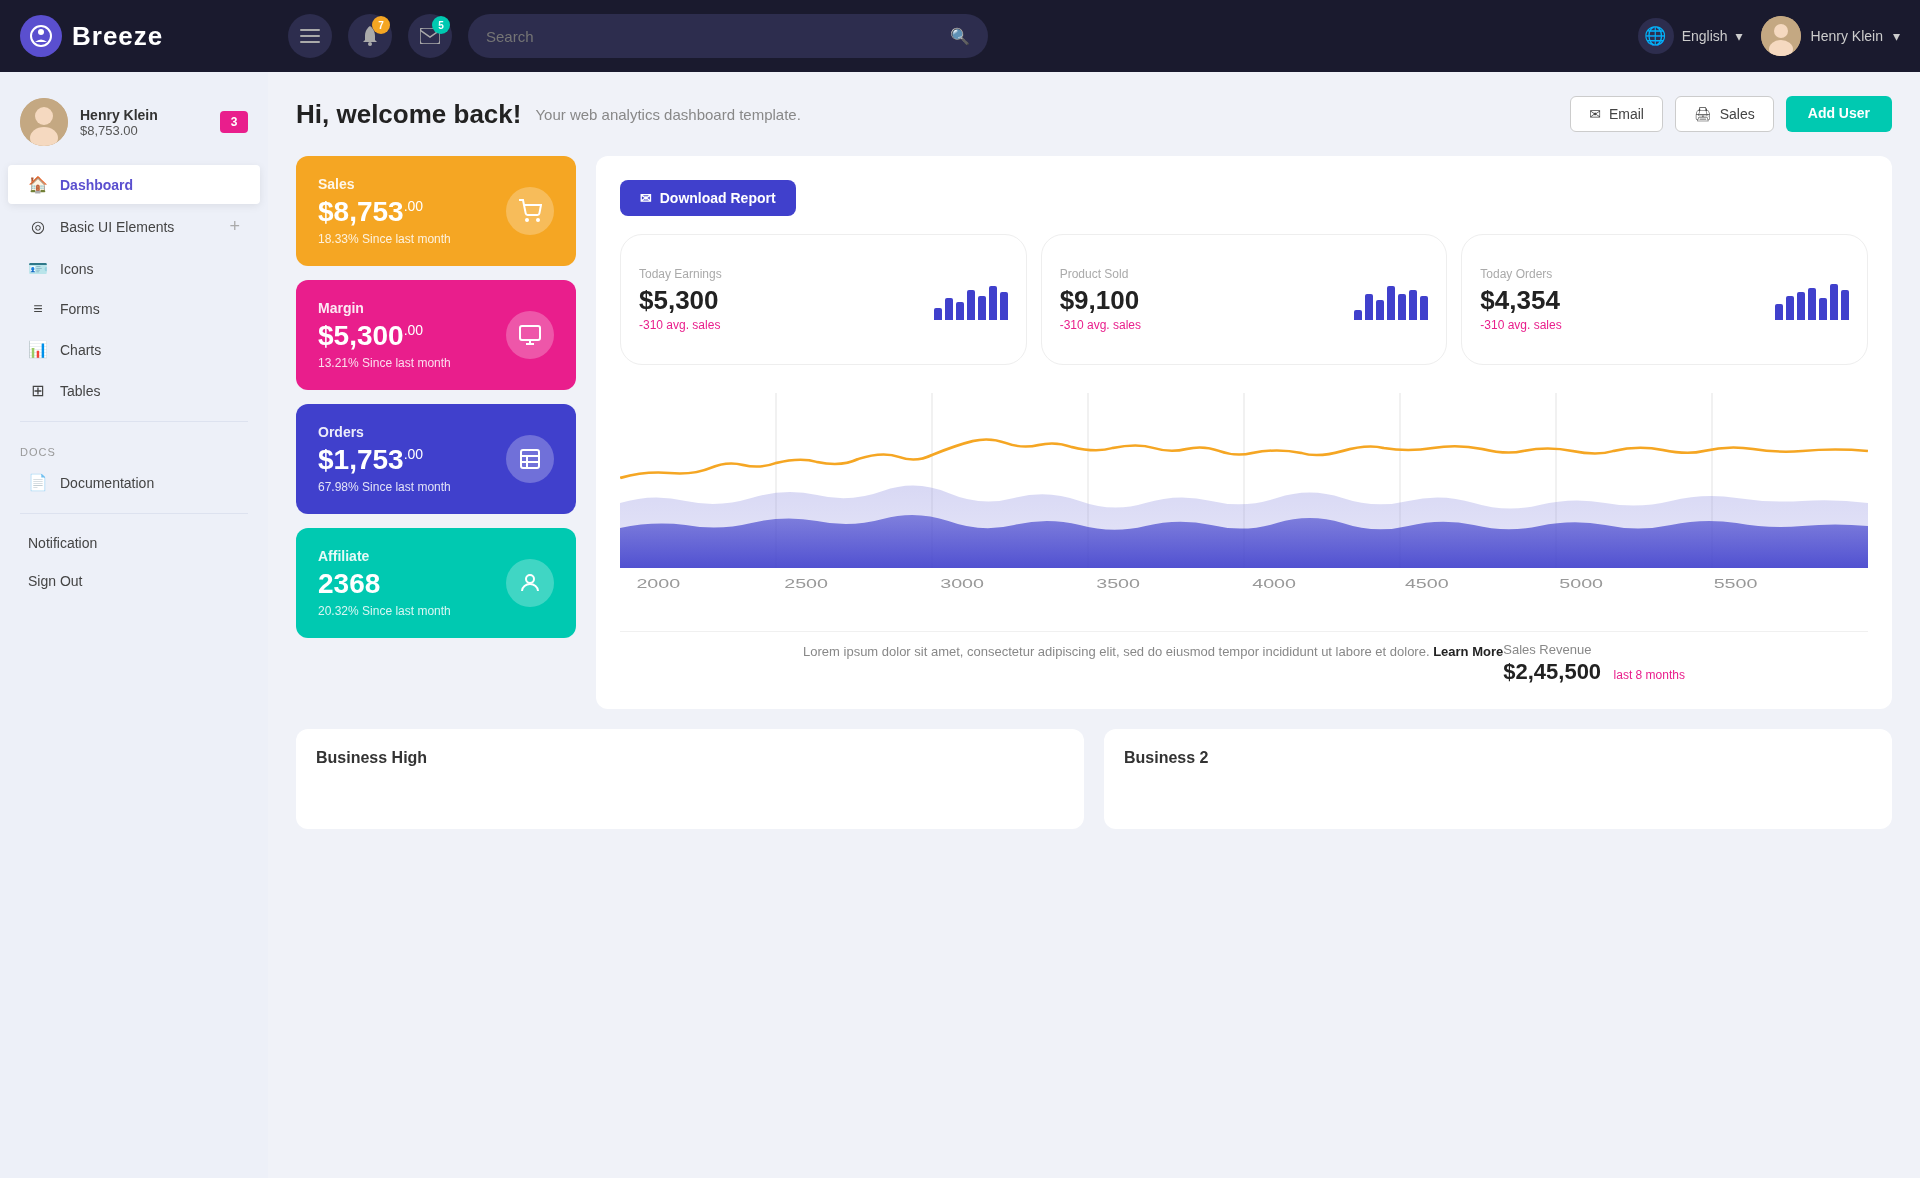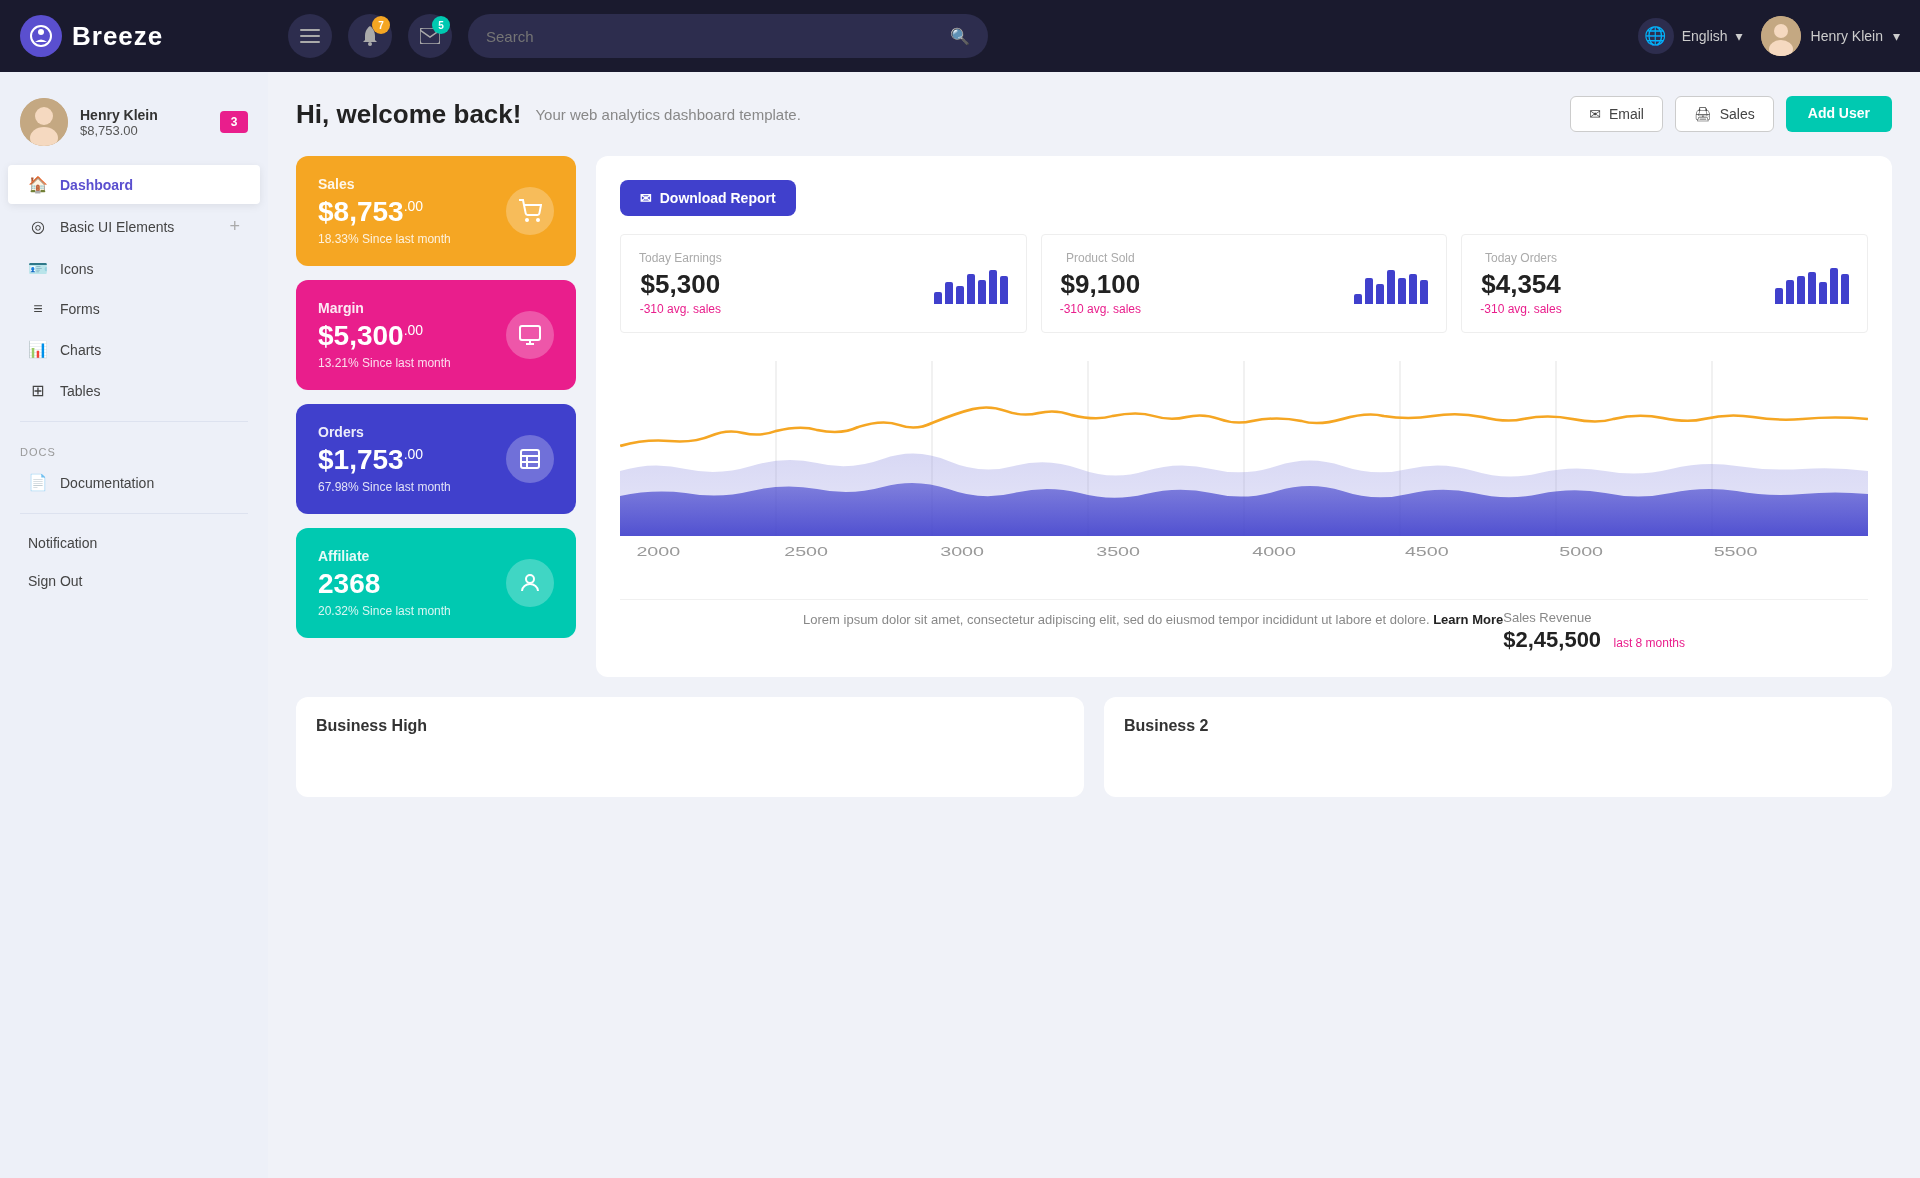--- a/index.html
+++ b/index.html
@@ -183,22 +183,22 @@
       display: flex; align-items: center; gap: 8px;
       background: #4040cc; color: white; padding: 10px 20px;
       border-radius: 8px; font-size: 14px; font-weight: 600; cursor: pointer; border: none;
     }
 
     
     .mini-stats {
       display: grid; grid-template-columns: repeat(3, 1fr); gap: 14px; margin-bottom: 18px;
     }
     .mini-card {
-      border: 1px solid #eee; border-radius: 4px; padding: 16px 18px;
-      display: flex; align-items: center; justify-content: space-between; text-align: center;
+      border: 1px solid #eee; border-radius: 22px; padding: 32px 18px;
+      display: flex; align-items: center; justify-content: space-between;
     }
     .mini-card-info {}
     .mini-card-label { font-size: 12px; color: #aaa; margin-bottom: 4px; }
     .mini-card-value { font-size: 26px; font-weight: 700; color: #222; margin-bottom: 2px; }
     .mini-card-change { font-size: 12px; color: #e91e8c; }
     .mini-chart {
       display: flex; align-items: flex-end; gap: 3px; height: 40px;
     }
     .mini-bar { width: 8px; background: #4040cc; border-radius: 2px 2px 0 0; }
 

